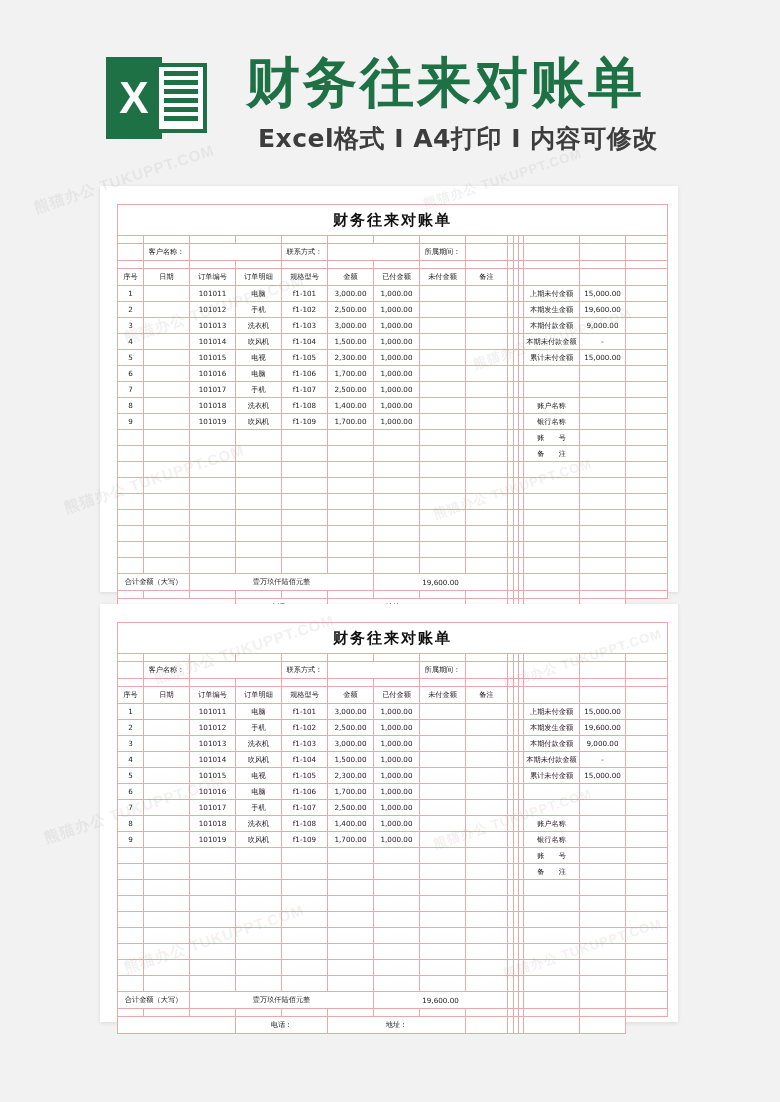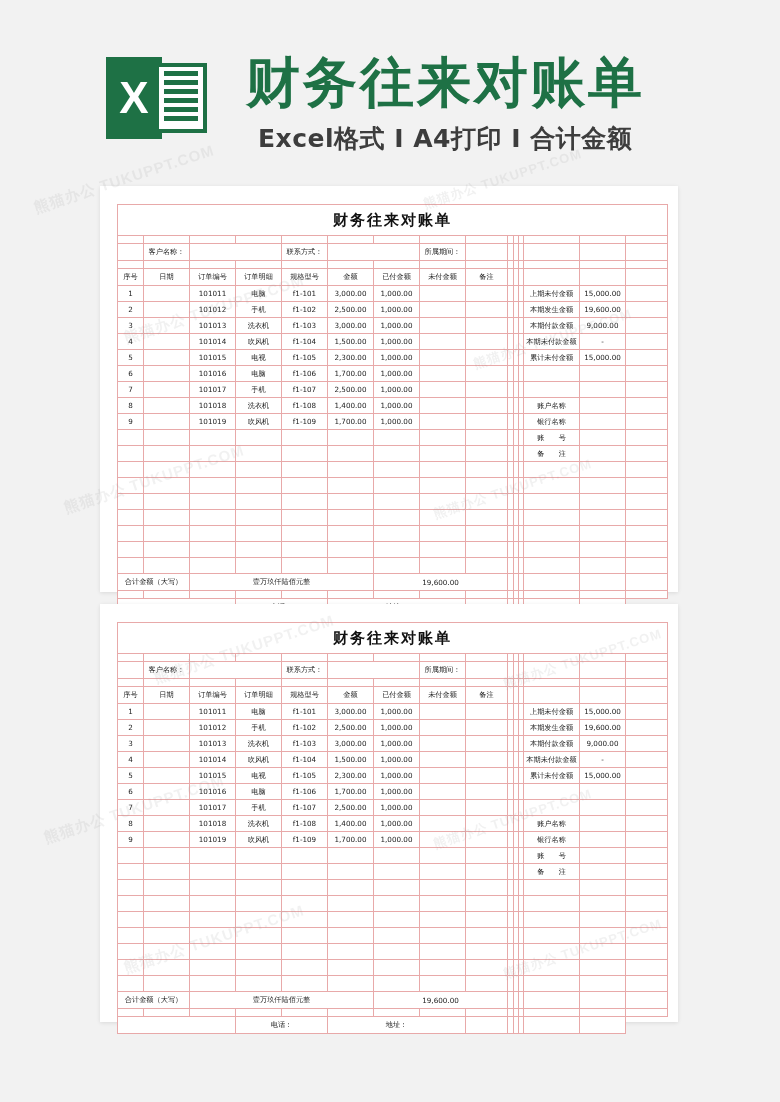--- a/index.html
+++ b/index.html
@@ -121,21 +121,21 @@
     <div class="sheet">
       <i></i>
         <i></i>
         <i></i>
         <i></i>
         <i></i>
         <i></i>
     </div>
   </div>
   <div class="banner-title">财务往来对账单</div>
-  <div class="banner-sub">Excel格式 Ⅰ A4打印 Ⅰ 合计金额</div>
+  <div class="banner-sub">Excel格式 Ⅰ A4打印 Ⅰ 内容可修改</div>
 </div>
 
 <div class="card" id="card1">
     <table class="sheet">
       <colgroup>
         <col style="width: 26px;">
         <col style="width: 46px;">
         <col style="width: 46px;">
         <col style="width: 46px;">
         <col style="width: 46px;">

